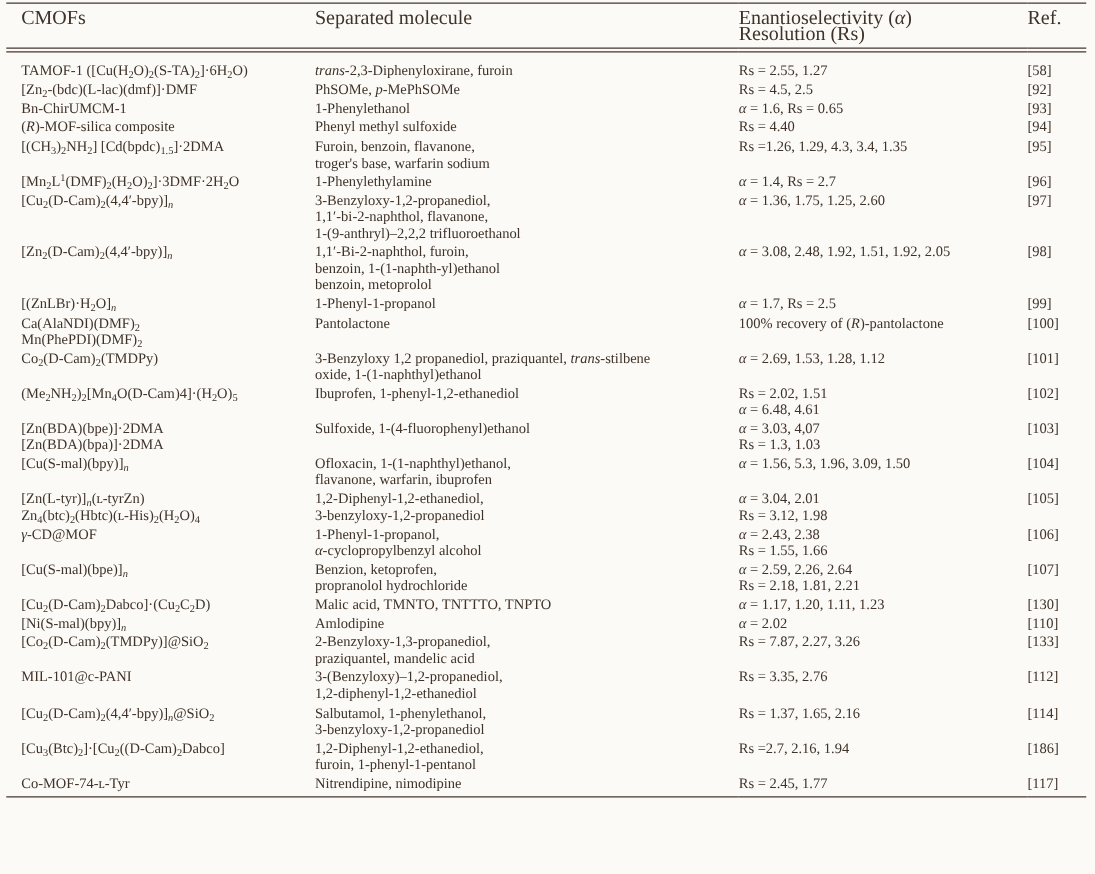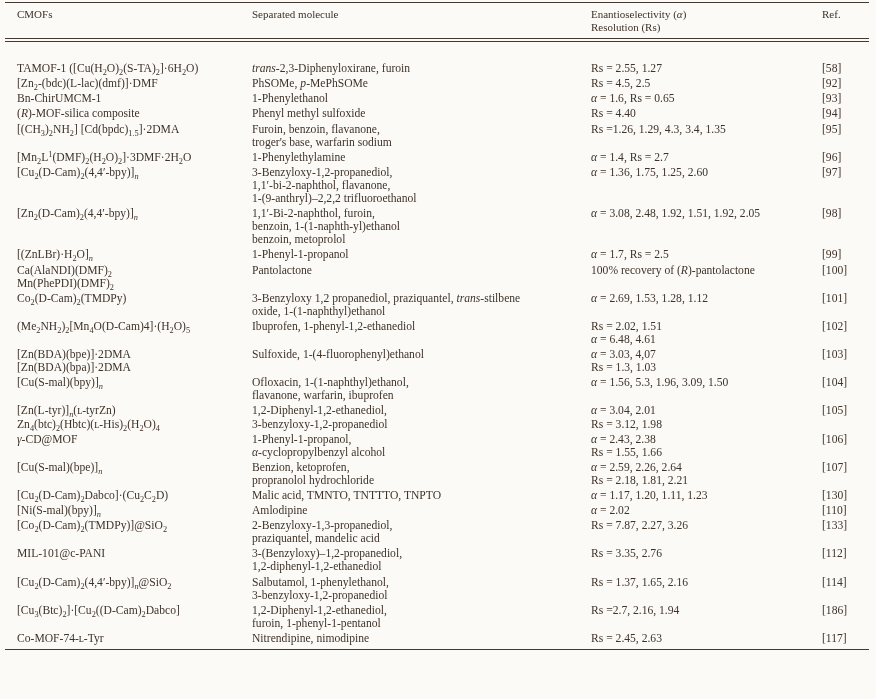--- a/index.html
+++ b/index.html
@@ -32,28 +32,28 @@
   col.c1 { width: 247px; }
   col.c2 { width: 339px; }
   col.c3 { width: 231px; }
   col.c4 { width: 47px; }
   thead th {
     text-align: left;
     font-weight: normal;
     vertical-align: top;
     padding: 5px 0 4px 0;
     border-bottom: 4px double #463931;
-    font-size: 11px;
+    font-size: 16px;
   }
   tbody td {
     vertical-align: top;
     padding: 1px 0 1px 0;
   }
   th:first-child, td:first-child { padding-left: 12px; }
-  tbody tr:first-child td { padding-top: 20px; }
+  tbody tr:first-child td { padding-top: 8px; }
   tbody tr:last-child td { padding-bottom: 4px; border-bottom: 1.5px solid #463931; }
   sub, sup {
     font-size: 8.3px;
     line-height: 0;
   }
   sub { vertical-align: -2.5px; }
   sup { vertical-align: 4px; }
   .line { white-space: nowrap; }
 </style>
 </head>
@@ -378,19 +378,19 @@
           <td>[186]</td>
         </tr>
         <tr>
           <td>
             <div class="line">Co-MOF-74-ʟ-Tyr</div>
           </td>
           <td>
             <div class="line">Nitrendipine, nimodipine</div>
           </td>
           <td>
-            <div class="line">Rs = 2.45, 2.63</div>
+            <div class="line">Rs = 2.45, 1.77</div>
           </td>
           <td>[117]</td>
         </tr>
       </tbody>
   </table>
 </div>
 
 </body></html>

